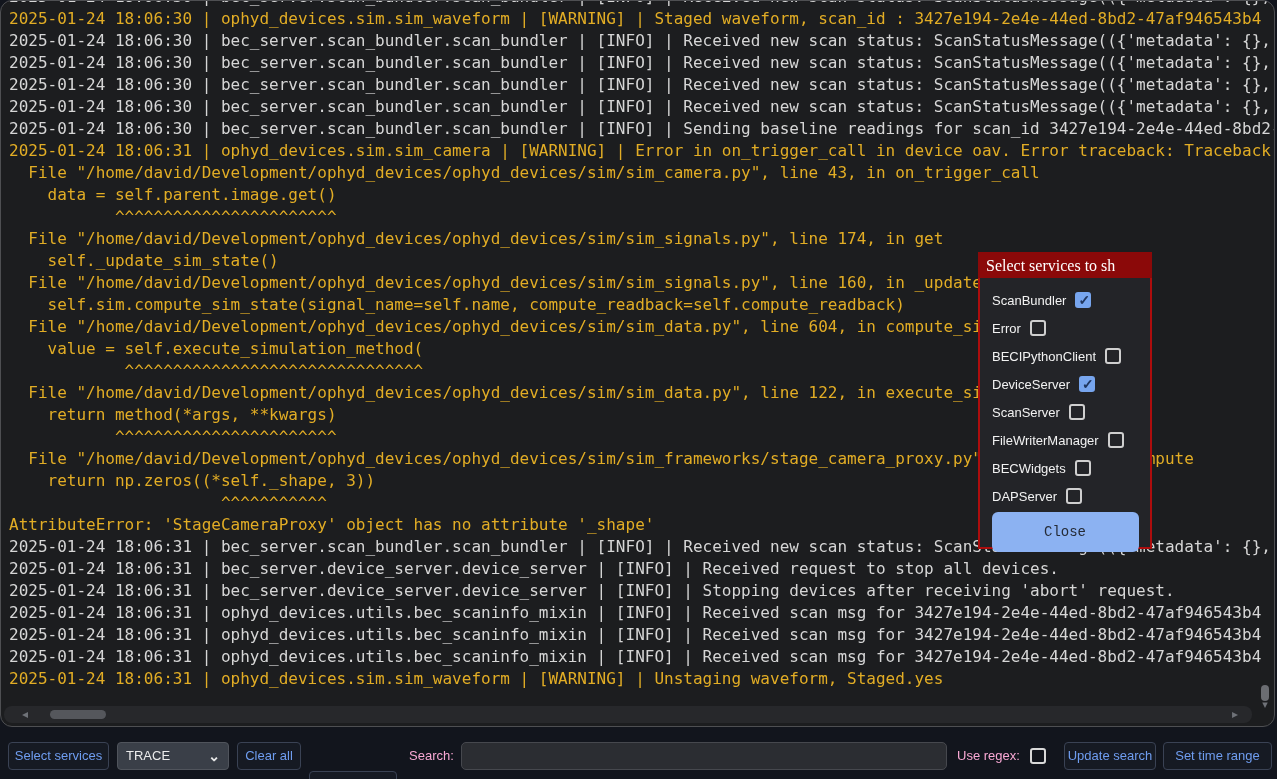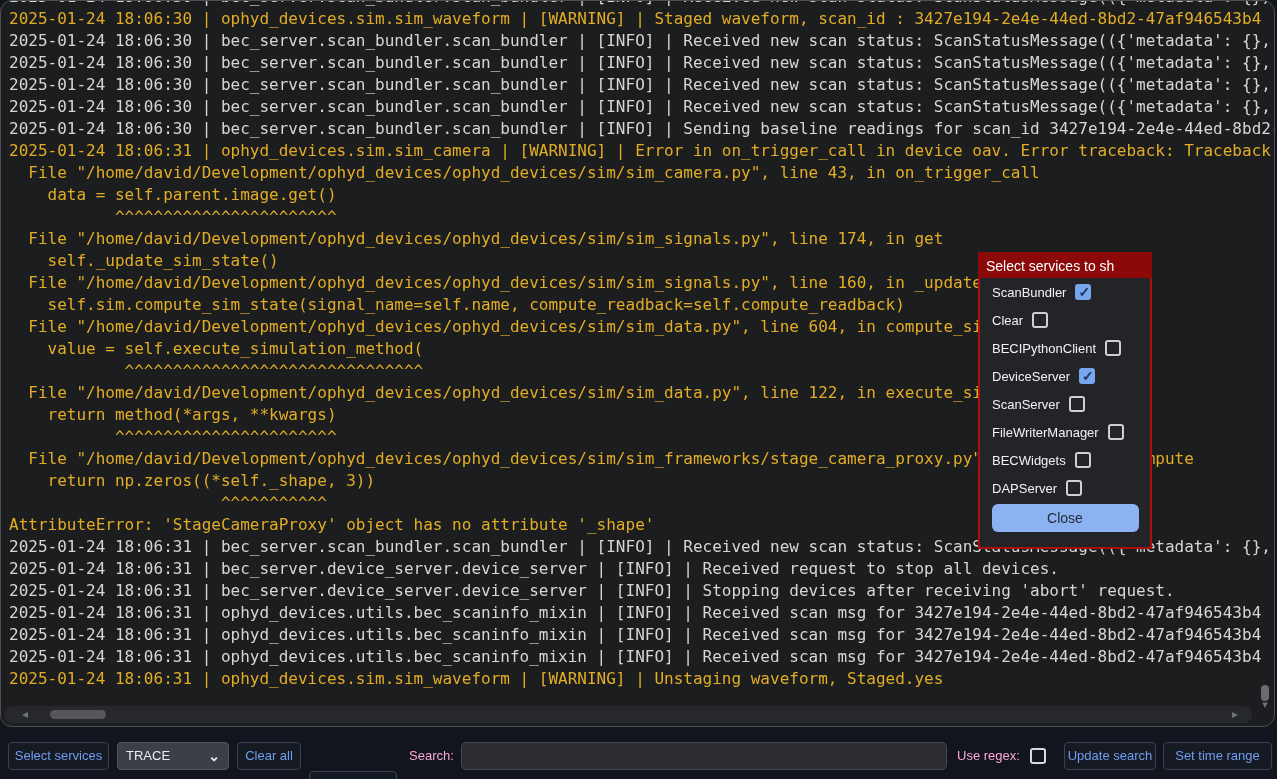--- a/index.html
+++ b/index.html
@@ -36,33 +36,33 @@
   .h-arrow{position:absolute;top:1px;width:14px;height:15px;color:var(--scroll-arrow);
     font-size:12px;line-height:15px;text-align:center;}
   .h-arrow.left{left:14px;} .h-arrow.right{right:10px;}
   .h-thumb{position:absolute;left:46px;top:4px;width:56px;height:9px;
     background:var(--scroll-thumb);border-radius:5px;}
 
   
   .dialog{position:absolute;left:978px;top:252px;width:174px;height:297px;
     background:var(--dlg-bg);border:2px solid var(--dlg-border);z-index:10;}
   .dialog-title{height:26px;line-height:24px;background:var(--dlg-red);color:#fff;
-    font-family:Liberation Sans, sans-serif;font-size:14px;padding:0 0 0 6px;
+    font-family:Liberation Serif, serif;font-size:16px;padding:0 0 0 6px;
     white-space:nowrap;overflow:hidden;margin:-2px -2px 0 -2px;border:2px solid var(--dlg-red);}
-  .svc-list{}
+  .svc-list{padding-top:8px;}
   .svc-row{display:flex;align-items:center;height:28px;padding:0 12px;gap:9px;}
   .svc-label{color:#f2f2f2;font-size:13px;}
   .checkbox{width:16px;height:16px;border:2px solid #cfcfcf;border-radius:3px;
     background:transparent;flex:0 0 auto;position:relative;}
   .checkbox.checked{background:var(--chk-blue);border-color:var(--chk-blue);}
   .checkbox.checked::after{content:"\2713";position:absolute;left:1px;top:-2px;
     color:#20365e;font-size:14px;font-weight:bold;}
-  .close-btn{display:block;margin:2px auto 0 auto;width:147px;height:28px;
+  .close-btn{display:block;margin:2px auto 0 auto;width:147px;height:40px;
     background:var(--close-blue);border:none;border-radius:6px;color:#252b36;
-    font-size:14px;font-family:Liberation Sans, sans-serif;}
+    font-size:14px;font-family:Liberation Mono, monospace;}
 
   
   .toolbar{position:absolute;left:0;top:742px;width:1277px;height:30px;}
   .tb-btn{position:absolute;height:28px;background:#161a23;border:1px solid var(--btn-border);
     border-radius:4px;color:var(--btn-text);font-size:13px;font-family:"Liberation Sans",sans-serif;
     text-align:center;line-height:26px;}
   .tb-label{position:absolute;color:#f9a8d4;font-size:13px;line-height:28px;}
   .tb-select{position:absolute;left:117px;width:112px;height:28px;background:var(--select-bg);
     border:1px solid #50545c;border-radius:4px;color:#ececec;font-size:13px;line-height:26px;
     padding:0 8px;display:flex;justify-content:space-between;align-items:center;gap:30px;}
@@ -164,21 +164,21 @@
 <div class="dialog">
   <div class="dialog-title">Select services to sh</div>
   <div class="svc-list">
 
       <div class="svc-row">
         <span class="svc-label">ScanBundler</span>
         <span class="checkbox checked"></span>
       </div>
 
       <div class="svc-row">
-        <span class="svc-label">Clear</span>
+        <span class="svc-label">Error</span>
         <span class="checkbox"></span>
       </div>
 
       <div class="svc-row">
         <span class="svc-label">BECIPythonClient</span>
         <span class="checkbox"></span>
       </div>
 
       <div class="svc-row">
         <span class="svc-label">DeviceServer</span>

